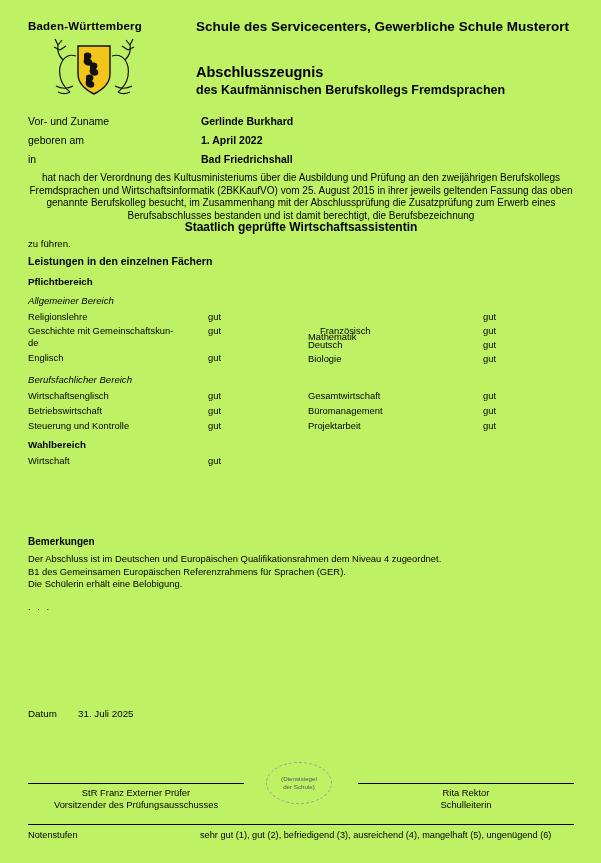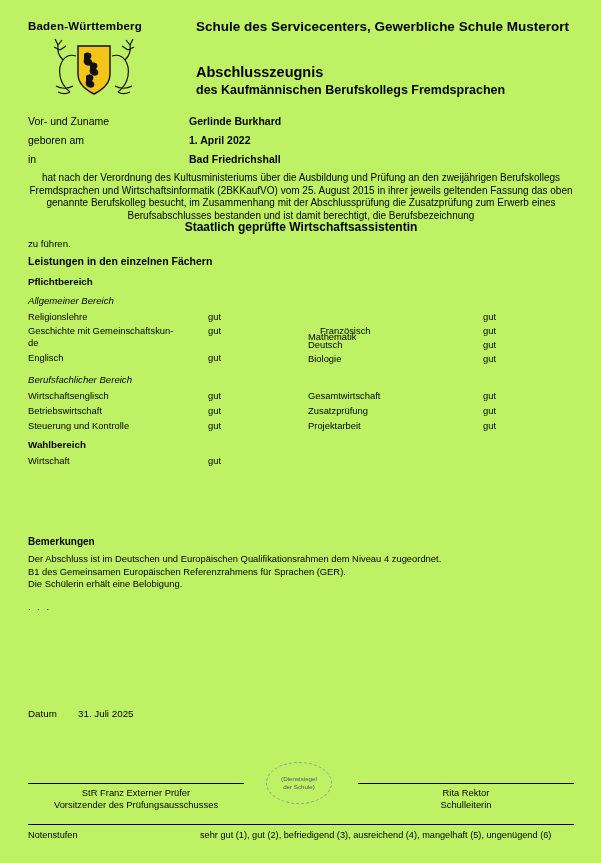--- a/index.html
+++ b/index.html
@@ -85,21 +85,21 @@
     height: 19px;
   }
   .person-label {
     position: absolute;
     left: 0;
     top: 0;
     font-size: 10.5px;
   }
   .person-value {
     position: absolute;
-    left: 161px;
+    left: 173px;
     top: 0;
     font-size: 10.5px;
     font-weight: bold;
   }
 
   
   .legal {
     position: absolute;
     left: 28px;
     top: 172px;
@@ -337,21 +337,21 @@
 
   <div class="grade-name" style="left:28px; top:405px; width:175px;">Betriebswirtschaft</div>
   <div class="grade-value" style="left:208px; top:405px;">gut</div>
 
   <div class="grade-name" style="left:28px; top:420px; width:175px;">Steuerung und Kontrolle</div>
   <div class="grade-value" style="left:208px; top:420px;">gut</div>
 
   <div class="grade-name" style="left:308px; top:390px; width:165px;">Gesamtwirtschaft</div>
   <div class="grade-value" style="left:483px; top:390px;">gut</div>
 
-  <div class="grade-name" style="left:308px; top:405px; width:165px;">Zusatzprüfung</div>
+  <div class="grade-name" style="left:308px; top:405px; width:165px;">Büromanagement</div>
   <div class="grade-value" style="left:483px; top:405px;">gut</div>
 
   <div class="grade-name" style="left:308px; top:420px; width:165px;">Projektarbeit</div>
   <div class="grade-value" style="left:483px; top:420px;">gut</div>
 
   <div class="sub-head" style="left:28px; top:439px;">Wahlbereich</div>
   <div class="grade-name" style="left:28px; top:455px; width:175px;">Wirtschaft</div>
   <div class="grade-value" style="left:208px; top:455px;">gut</div>
 
   <div class="remarks-title">Bemerkungen</div>

